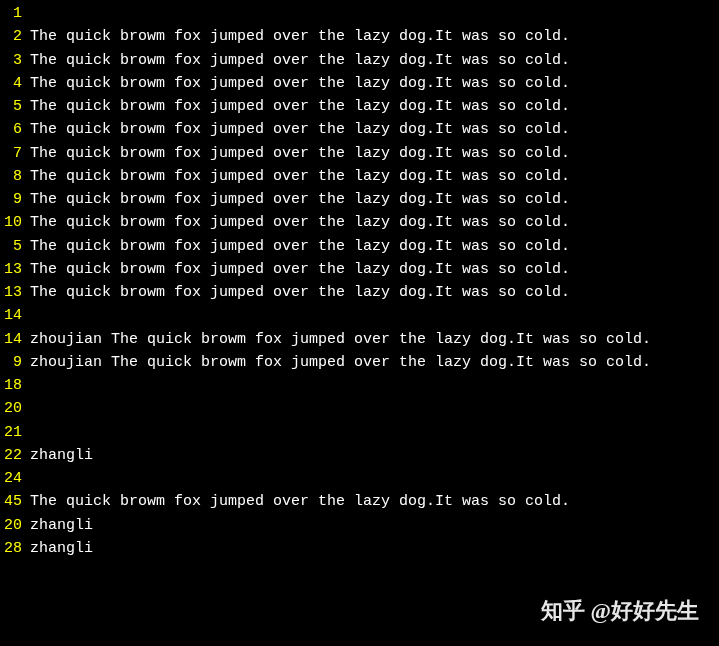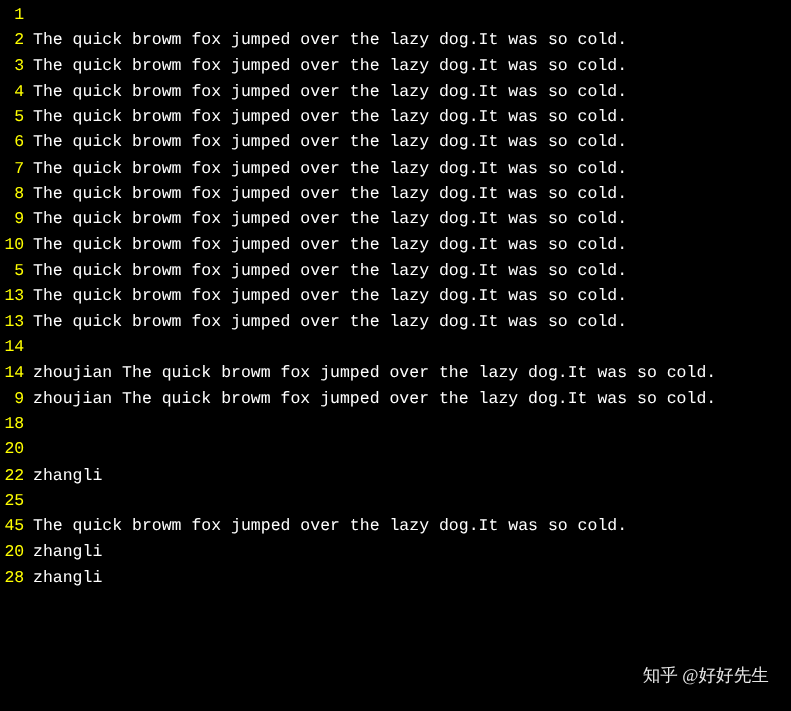--- a/index.html
+++ b/index.html
@@ -44,22 +44,23 @@
     .highlight-char {
       color: #00ff00;
       background: transparent;
     }
     .watermark {
       position: absolute;
       bottom: 18px;
       right: 20px;
       color: #ffffff;
       font-family: 'SimSun', '宋体', serif;
-      font-size: 16px;
+      font-size: 22px;
       opacity: 0.9;
+      font-weight: bold;
     }
   </style>
 </head>
 <body>
 
 <div class="editor">
   <div id="lines-container">
       <div class="line"><span class="line-number">1</span><span class="line-content"></span></div>
       <div class="line"><span class="line-number">2</span><span class="line-content">The quick browm fox jumped over the lazy dog.It was so cold.</span></div>
       <div class="line"><span class="line-number">3</span><span class="line-content">The quick browm fox jumped over the lazy dog.It was so cold.</span></div>
@@ -71,20 +72,21 @@
       <div class="line"><span class="line-number">9</span><span class="line-content">The quick browm fox jumped over the lazy dog.It was so cold.</span></div>
       <div class="line"><span class="line-number">10</span><span class="line-content">The quick browm fox jumped over the lazy dog.It was so cold.</span></div>
       <div class="line"><span class="line-number">5</span><span class="line-content">The quick browm fox jumped over the lazy dog.It was so cold.</span></div>
       <div class="line"><span class="line-number">13</span><span class="line-content">The quick browm fox jumped over the lazy dog.It was so cold.</span></div>
       <div class="line"><span class="line-number">13</span><span class="line-content">The quick browm fox jumped over the lazy dog.It was so cold.</span></div>
       <div class="line"><span class="line-number">14</span><span class="line-content"></span></div>
       <div class="line"><span class="line-number">14</span><span class="line-content">zhoujian The quick browm fox jumped over the lazy dog.It was so cold.</span></div>
       <div class="line"><span class="line-number">9</span><span class="line-content">zhoujian The quick browm fox jumped over the lazy dog.It was so cold.</span></div>
       <div class="line"><span class="line-number">18</span><span class="line-content"></span></div>
       <div class="line"><span class="line-number">20</span><span class="line-content"></span></div>
+      <div class="line"><span class="line-number">21</span><span class="line-content"></span></div>
       <div class="line"><span class="line-number">22</span><span class="line-content">zhangli</span></div>
-      <div class="line"><span class="line-number">25</span><span class="line-content"></span></div>
+      <div class="line"><span class="line-number">24</span><span class="line-content"></span></div>
       <div class="line"><span class="line-number">45</span><span class="line-content">The quick browm fox jumped over the lazy dog.It was so cold.</span></div>
       <div class="line"><span class="line-number">20</span><span class="line-content">zhangli</span></div>
       <div class="line"><span class="line-number">28</span><span class="line-content">zhangli</span></div>
     </div>
   <div class="watermark">知乎 @好好先生</div>
 </div>
 
 </body></html>

